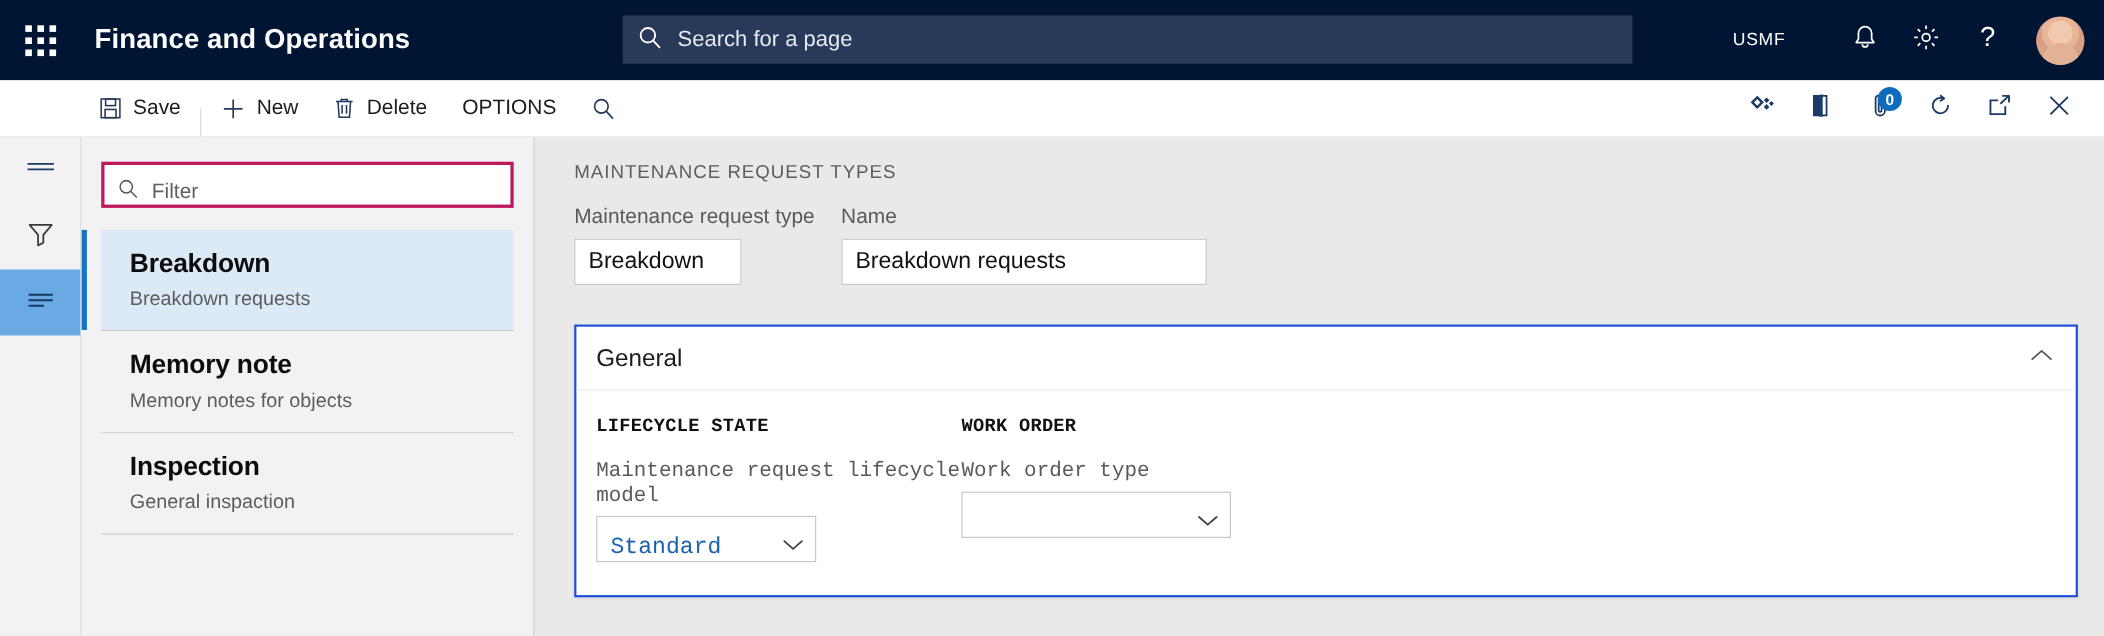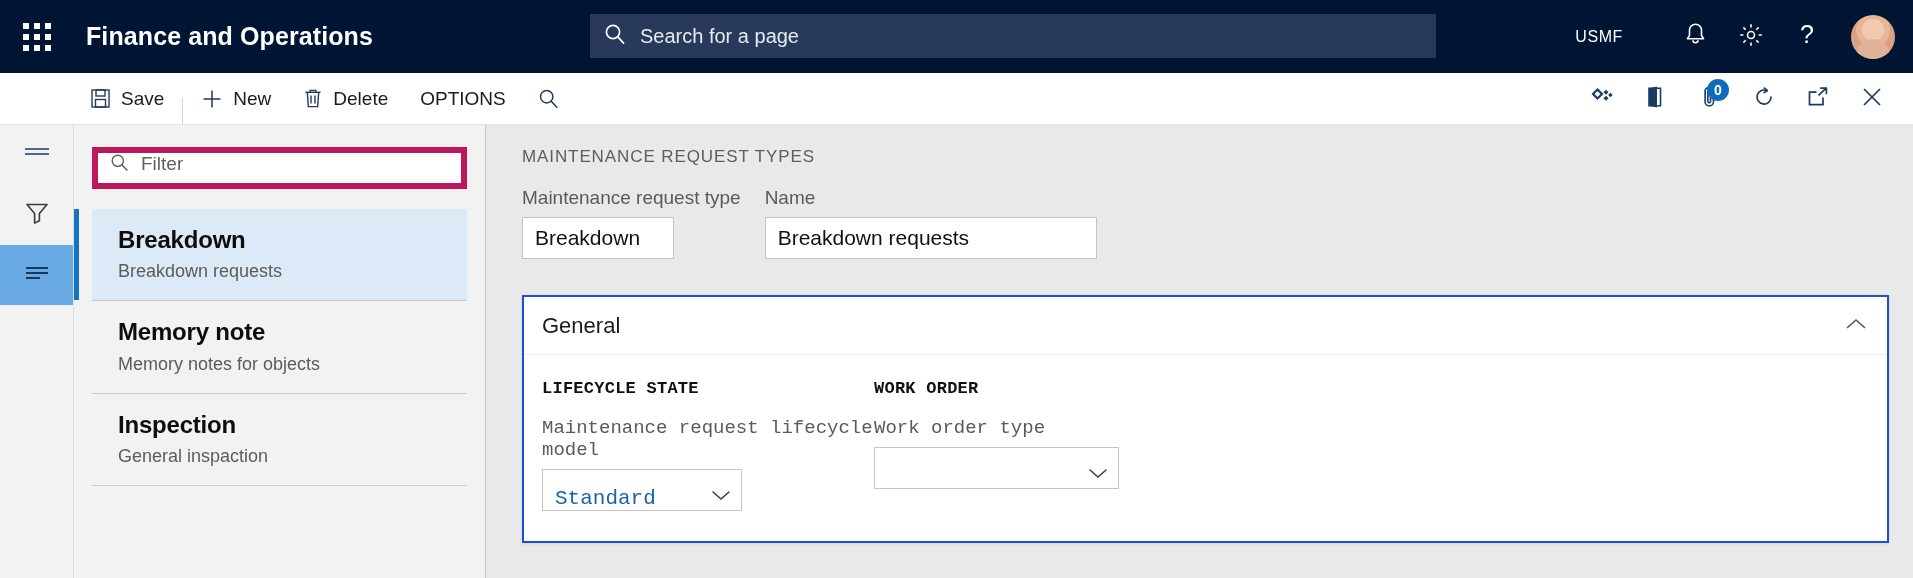--- a/index.html
+++ b/index.html
@@ -23,22 +23,22 @@
     display: grid; grid-template-columns: repeat(3, 6px);
     grid-template-rows: repeat(3, 6px); gap: 5px;
   }
   .waffle-grid i { display: block; width: 6px; height: 6px; background: #ffffff; }
   .app-title {
     color: #ffffff; font-size: 25px; font-weight: bold;
     letter-spacing: .1px; margin-left: 12px; white-space: nowrap;
   }
   .searchwrap {
     position: absolute; left: 566px; top: 14px;
-    width: 846px; height: 44px; background: #28395a;
-    display: flex; align-items: center; padding: 3px 14px; cursor: text; margin-left: 24px;
+    width: 918px; height: 44px; background: #28395a;
+    display: flex; align-items: center; padding: 3px 14px; cursor: text;
   }
   .searchwrap .mag { margin-right: 14px; flex: 0 0 auto; }
   .search-ph { color: #e6eaf2; font-size: 20px; }
   .top-right {
     position: absolute; right: 0; top: 0; height: 73px;
     display: flex; align-items: center; padding-right: 18px;
   }
   .company {
     color: #ffffff; font-size: 16px; letter-spacing: .6px;
     margin-right: 44px; cursor: pointer;
@@ -107,21 +107,21 @@
   .railbtn.active { background: #6aaae4; }
 
   
   .listpane {
     width: 412px; flex: 0 0 412px; background: #f2f2f2;
     border-right: 1px solid #c8c8c8; padding: 0 18px;
     overflow: hidden;
   }
   .filterbox {
     height: 42px; margin-top: 22px; background: #ffffff;
-    border: 6px solid #be185d; display: flex; align-items: flex-start;
+    border: 3px solid #be185d; display: flex; align-items: flex-end;
     padding: 0 12px; cursor: text;
   }
   .filterbox .mag { margin-right: 12px; flex: 0 0 auto; }
   .filter-ph { color: #616161; font-size: 19px; }
   .listitems { margin-top: 20px; }
   .litem {
     padding: 16px 0 18px 26px; border-bottom: 1px solid #c9c9c9;
     cursor: pointer; position: relative; background: #f2f2f2;
   }
   .litem.selected { background: #dceaf7; }

